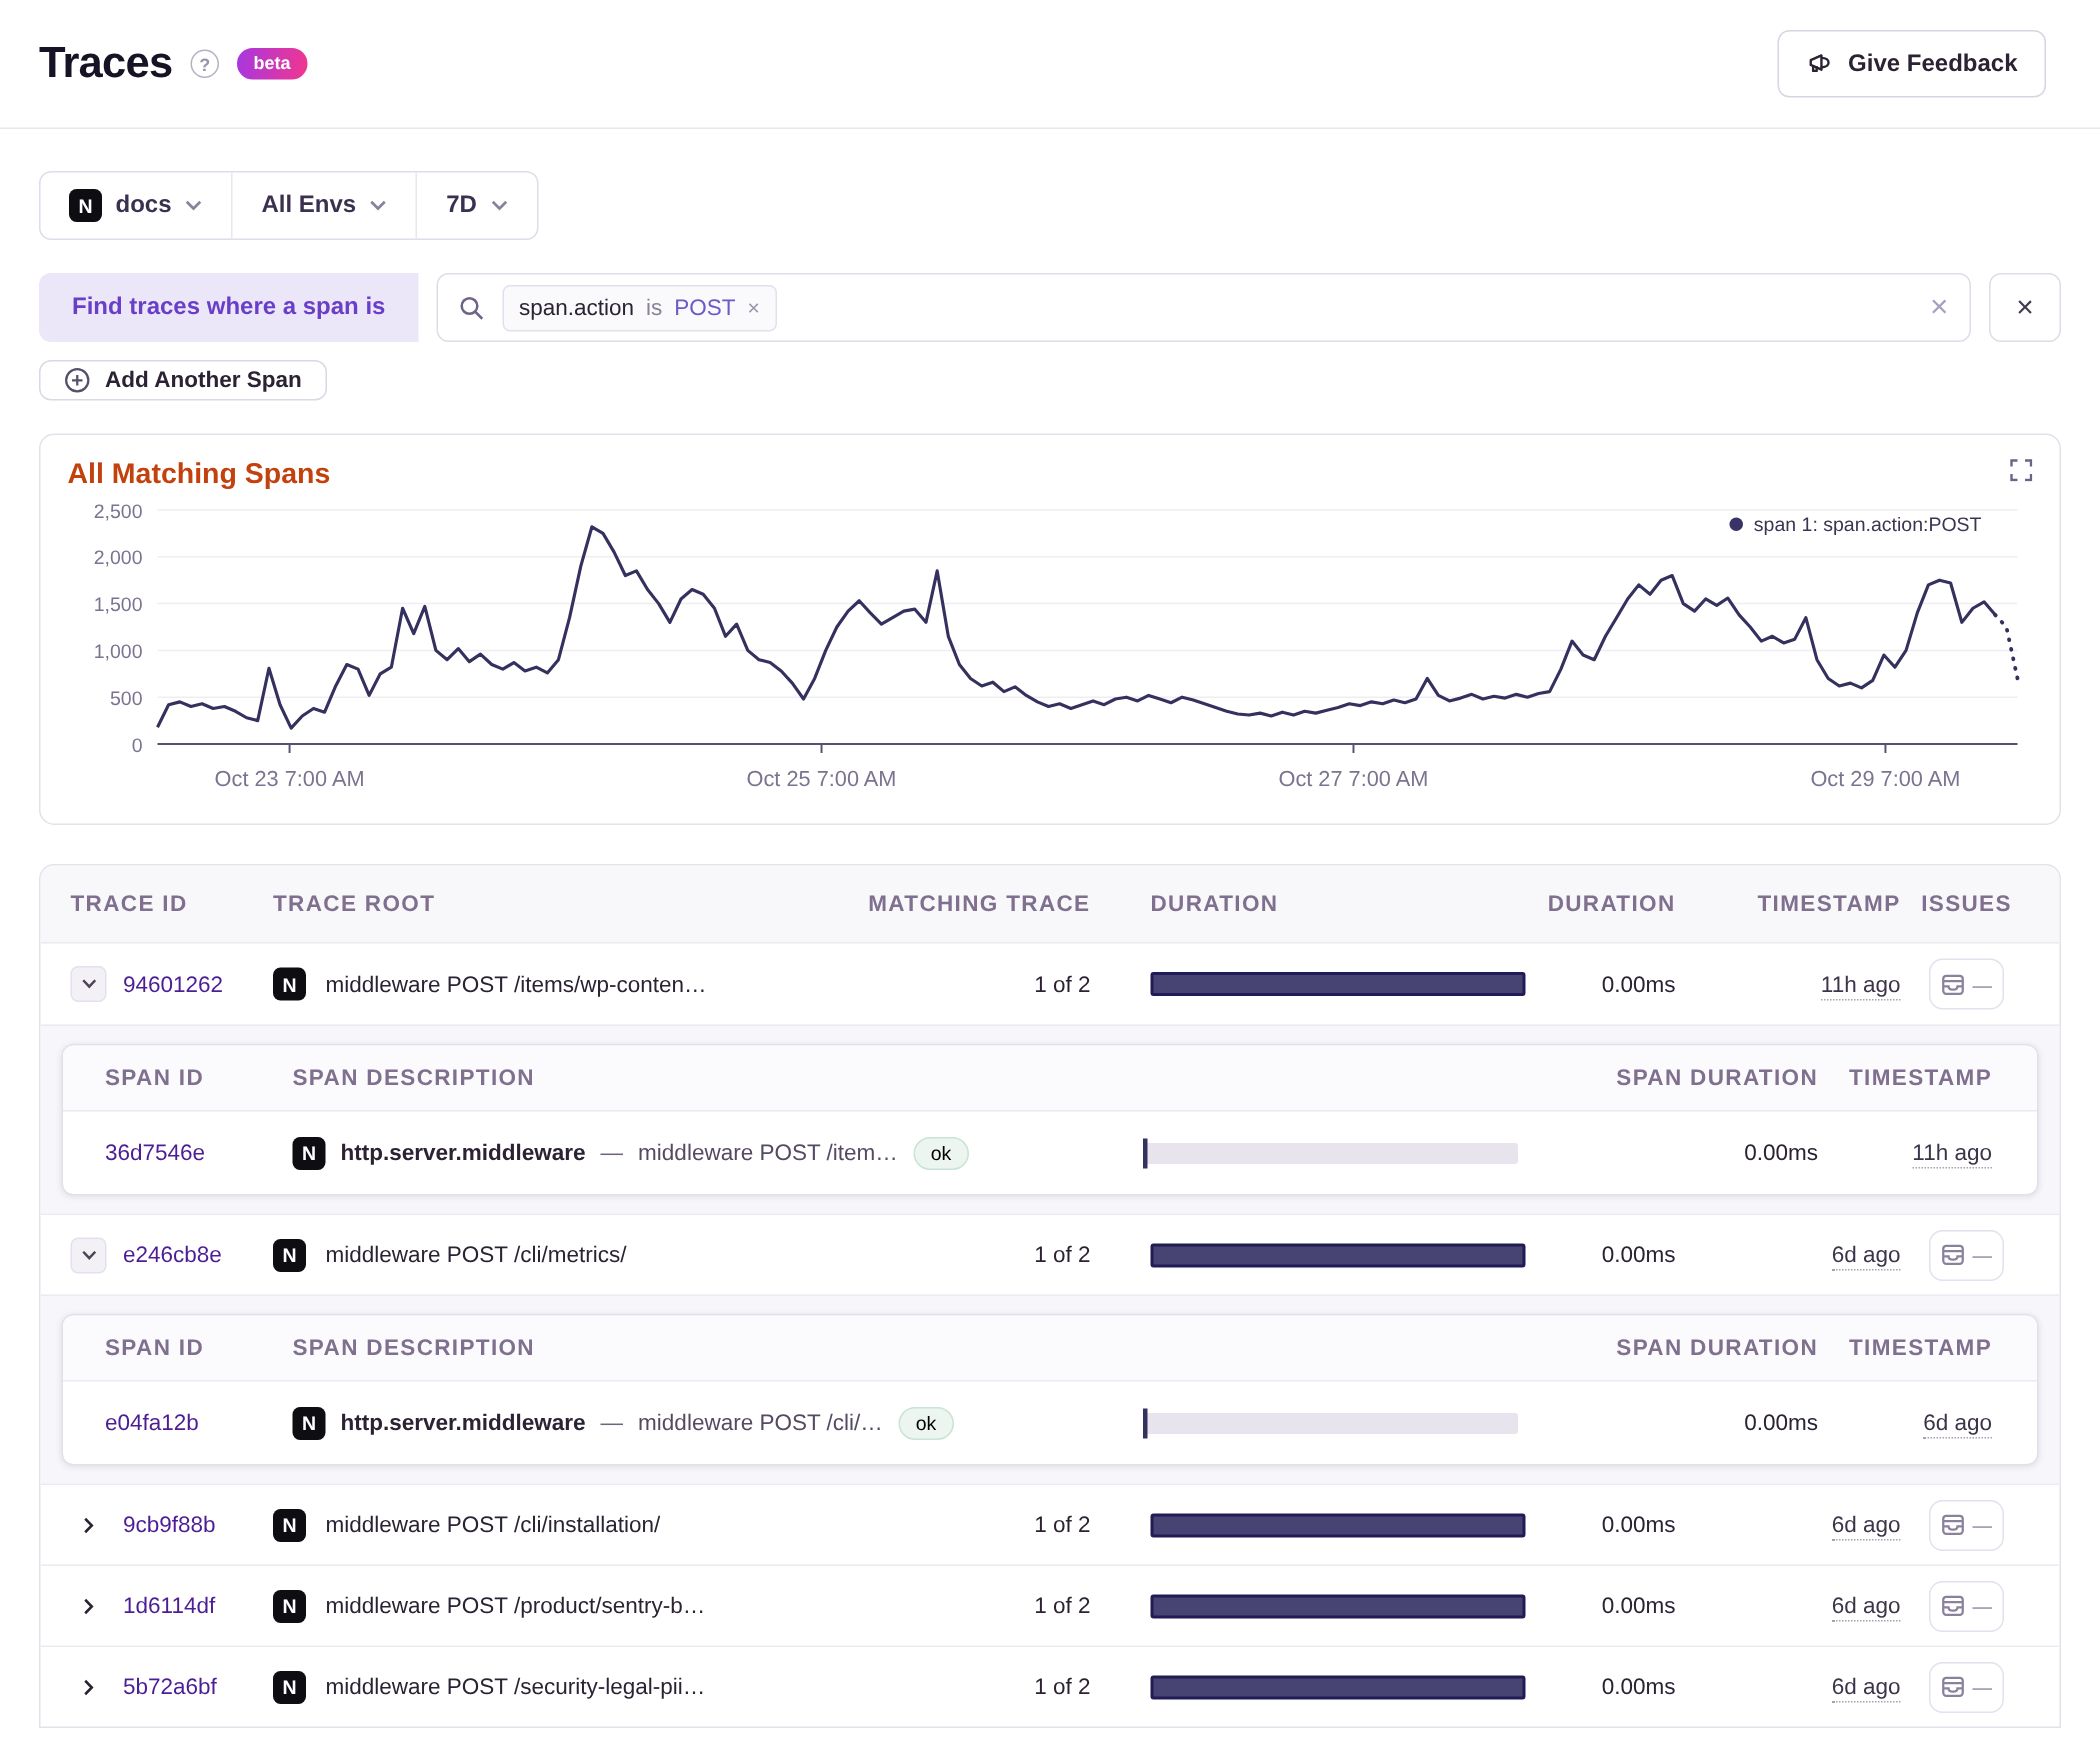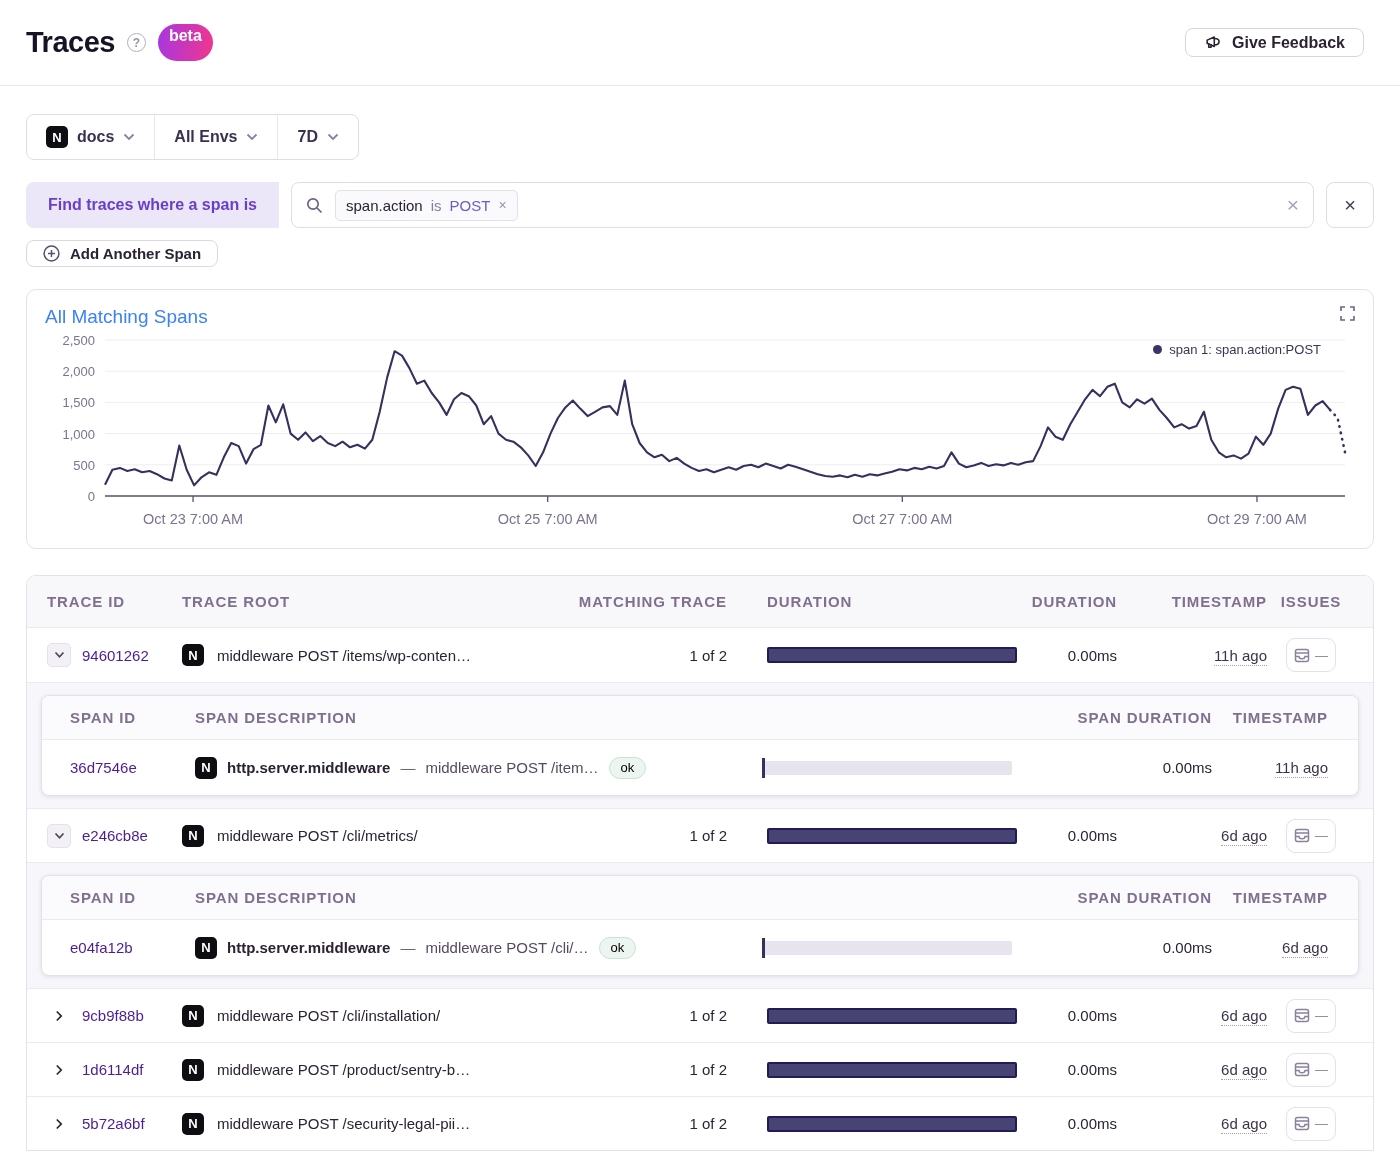--- a/index.html
+++ b/index.html
@@ -6,25 +6,25 @@
   html,body { width:1400px; height:1159px; overflow:hidden; background:#ffffff;
     font-family:"Liberation Sans","DejaVu Sans",sans-serif; color:#2b2233; }
 
   
   .page-header { height:86px; display:flex; align-items:center; padding:0 36px 0 26px;
     border-bottom:1px solid #e9e6ee; background:#fff; position:relative; }
   .page-title { font-size:29px; font-weight:bold; color:#181225; letter-spacing:-0.5px; }
   .help-circle { width:19px; height:19px; border:1.5px solid #b7b0c4; border-radius:50%;
     display:inline-flex; align-items:center; justify-content:center; font-size:12px;
     color:#9a92aa; font-weight:bold; margin-left:12px; }
-  .beta-badge { margin-left:12px; padding:3px 11px 16px; border-radius:20px;
+  .beta-badge { margin-left:12px; padding:3px 11px 4px; border-radius:20px;
     background:linear-gradient(95deg,#a737e0 0%,#f1368f 100%); color:#fff;
-    font-size:16px; font-weight:bold; }
+    font-size:12px; font-weight:bold; }
   .feedback-btn { margin-left:auto; display:flex; align-items:center; gap:9px;
-    border:1px solid #d9d4e2; border-radius:8px; background:#fff; height:29px;
+    border:1px solid #d9d4e2; border-radius:8px; background:#fff; height:45px;
     padding:0 18px; font-size:16px; font-weight:bold; color:#2b2233; cursor:pointer; }
 
   
   .filterbar { display:inline-flex; margin:28px 0 0 26px; border:1px solid #e0dce8;
     border-radius:8px; height:46px; align-items:stretch; background:#fff; }
   .filter-seg { display:flex; align-items:center; gap:9px; padding:0 19px;
     font-size:16px; font-weight:bold; color:#3a3150; cursor:pointer; }
   .filter-seg + .filter-seg { border-left:1px solid #e9e6ee; }
   .nicon { width:22px; height:22px; background:#0d0d12; color:#fff; border-radius:5px;
     display:inline-flex; align-items:center; justify-content:center; font-size:13px;
@@ -44,21 +44,21 @@
   .close-btn { width:48px; border:1px solid #e0dce8; border-radius:8px; background:#fff;
     display:flex; align-items:center; justify-content:center; font-size:20px; color:#433a4f;
     cursor:pointer; }
   .add-span-btn { margin:12px 0 0 26px; display:inline-flex; align-items:center; gap:10px;
     height:27px; padding:0 16px; border:1px solid #dcd7e4; border-radius:8px; background:#fff;
     font-size:15px; font-weight:bold; color:#2b2233; cursor:pointer; }
 
   
   .chart-panel { margin:22px 26px 0; border:1px solid #e4e1ea; border-radius:10px;
     background:#fff; padding:16px 18px 4px; position:relative; }
-  .chart-title { font-size:19px; font-weight:normal; color:#3b82f6; }
+  .chart-title { font-size:19px; font-weight:bold; color:#c2410c; }
   .chart-legend { position:absolute; top:52px; right:52px; display:flex; align-items:center;
     gap:7px; font-size:13px; color:#3d3451; }
   .legend-dot { width:9px; height:9px; border-radius:50%; background:#3a3368; }
   .fullscreen-btn { position:absolute; top:16px; right:18px; cursor:pointer; }
 
   
   .traces-table { margin:26px 26px 0; border:1px solid #e4e1ea; border-radius:10px 10px 0 0;
     background:#fff; overflow:hidden; }
   .trace-grid { display:grid; grid-template-columns:135px 395px 160px 280px 100px 150px 88px;
     align-items:center; padding:0 20px; }

